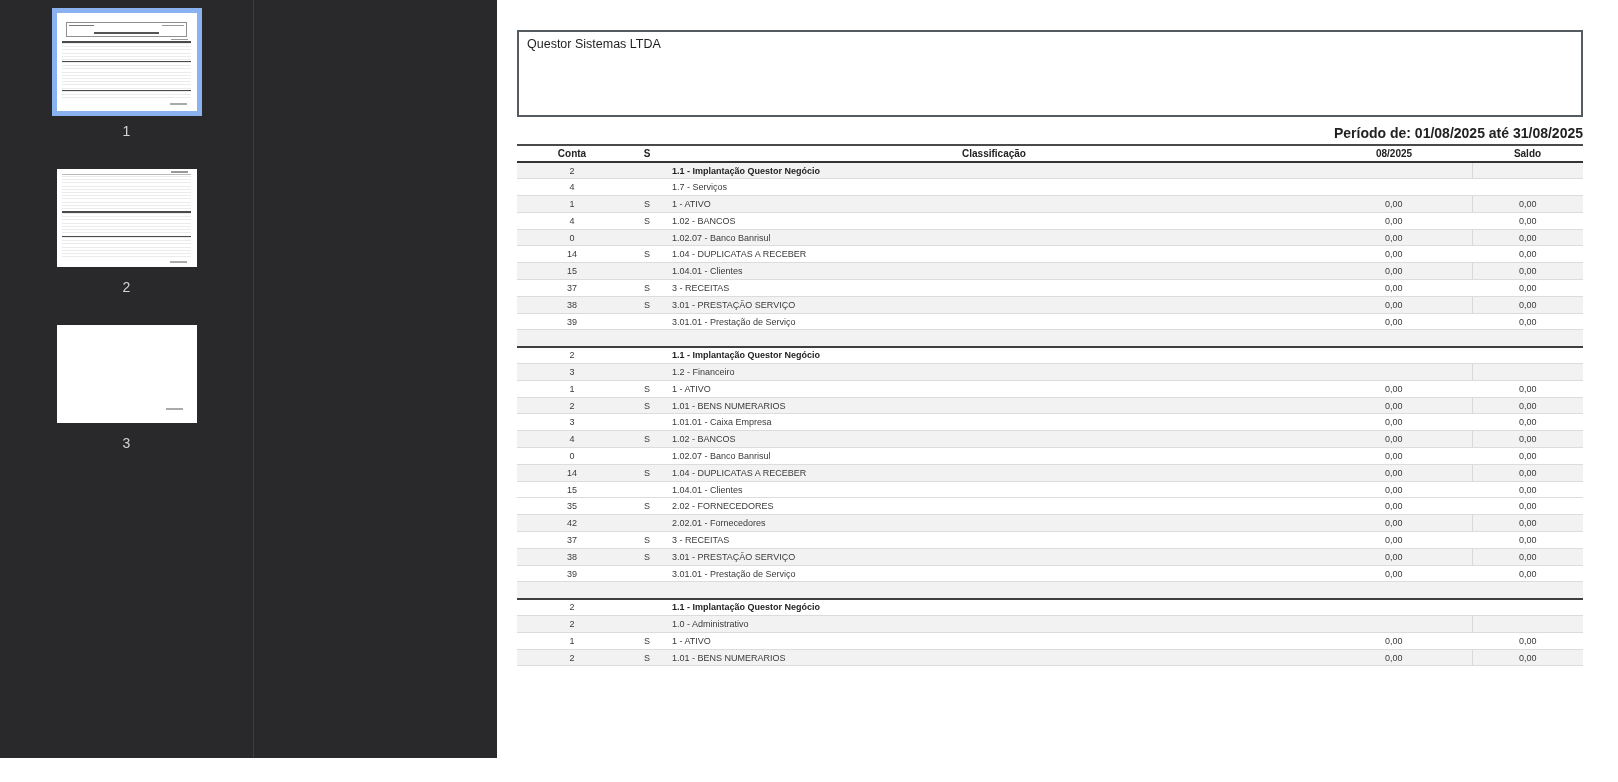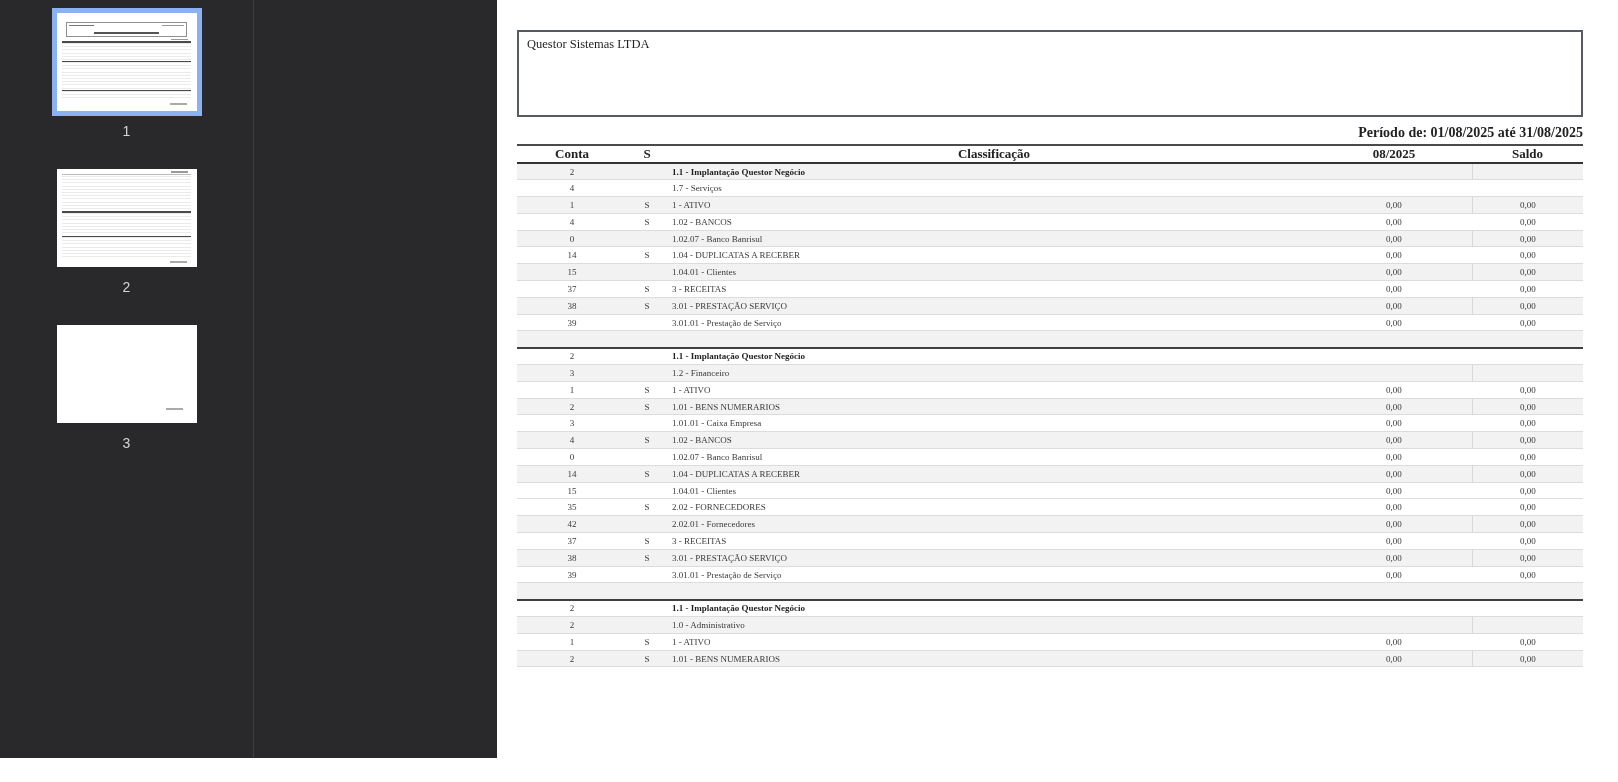--- a/index.html
+++ b/index.html
@@ -16,33 +16,33 @@
   .mini-line { position:absolute; left:4%; right:4%; background:#4a4a4a; height:1.5px; }
   .mini-thin { position:absolute; left:4%; right:4%; background:#bbbbbb; height:1px; }
   .mini-rows { position:absolute; left:4%; right:4%;
                background:repeating-linear-gradient(to bottom,#ebebeb 0 1px,#ffffff 1px 3.2px); }
   .mini-box { position:absolute; border:1px solid #8f8f8f; }
   .mini-speck { position:absolute; background:#999999; height:1.5px; }
   .thumb-label { margin-top:7px; color:#d4d4d4; font-size:14px; line-height:16px; }
 
   
   .viewer { flex:1; position:relative; background:#29292b; }
-  .page { position:absolute; left:243px; top:0; right:0; height:758px; background:#ffffff;font-family:Liberation Serif, serif; }
+  .page { position:absolute; left:243px; top:0; right:0; height:758px; background:#ffffff; }
   .report-content { position:relative; margin-left:20px; width:1066px; }
 
   .header-box { margin-top:30px; height:87px; border:2px solid #565b61; position:relative; background:#fff; }
   .company-name { padding:5px 8px; font-size:12.5px; color:#1f1f1f; }
   .report-title { position:absolute; bottom:9px; left:0; width:100%; text-align:center;
                   font-size:15.5px; font-weight:bold; color:#1a1a1a; letter-spacing:0.2px; }
 
   .period-line { margin-top:8px; text-align:right; font-size:14px; font-weight:bold; color:#222; }
 
   
   table.report { border-collapse:collapse; table-layout:fixed; width:1066px; margin-top:3px; }
-  table.report th { font-size:13px; font-weight:bold; color:#222; height:17px;
+  table.report th { font-size:10px; font-weight:bold; color:#222; height:17px;
                     border-top:2px solid #4a4a4a; border-bottom:2px solid #333333; text-align:center; }
   table.report th.classif { text-align:center; padding-left:5px; }
   table.report td { font-size:9px; color:#3a3a3a; height:16.8px; border-bottom:1px solid #dcdcdc;
                     text-align:center; white-space:nowrap; overflow:hidden; }
   table.report td.classif { text-align:left; padding-left:5px; }
   table.report td.saldo { border-left:1px solid transparent; }
   tr.shade { background:#f2f2f2; }
   tr.shade td.saldo { border-left-color:#d8d8d8; }
   tr.bold-row td.classif { font-weight:bold; color:#1f1f1f; }
   tr.sep td { border-bottom:2.5px solid #3f3f3f; }

